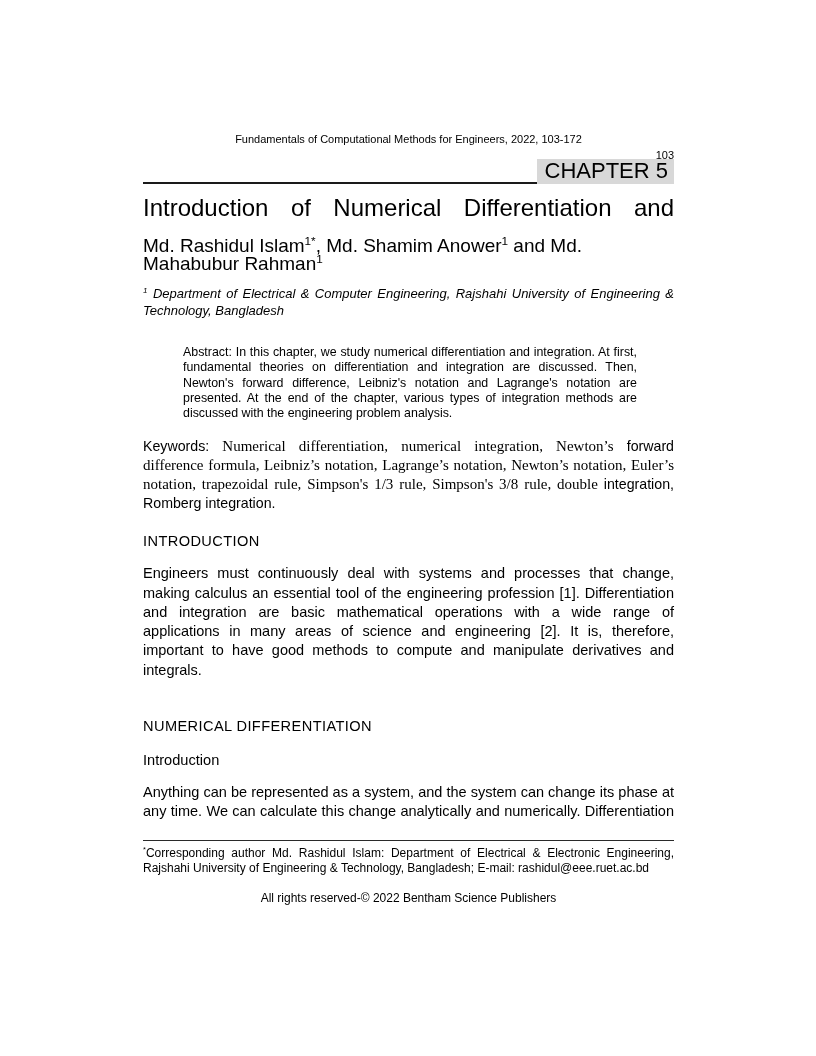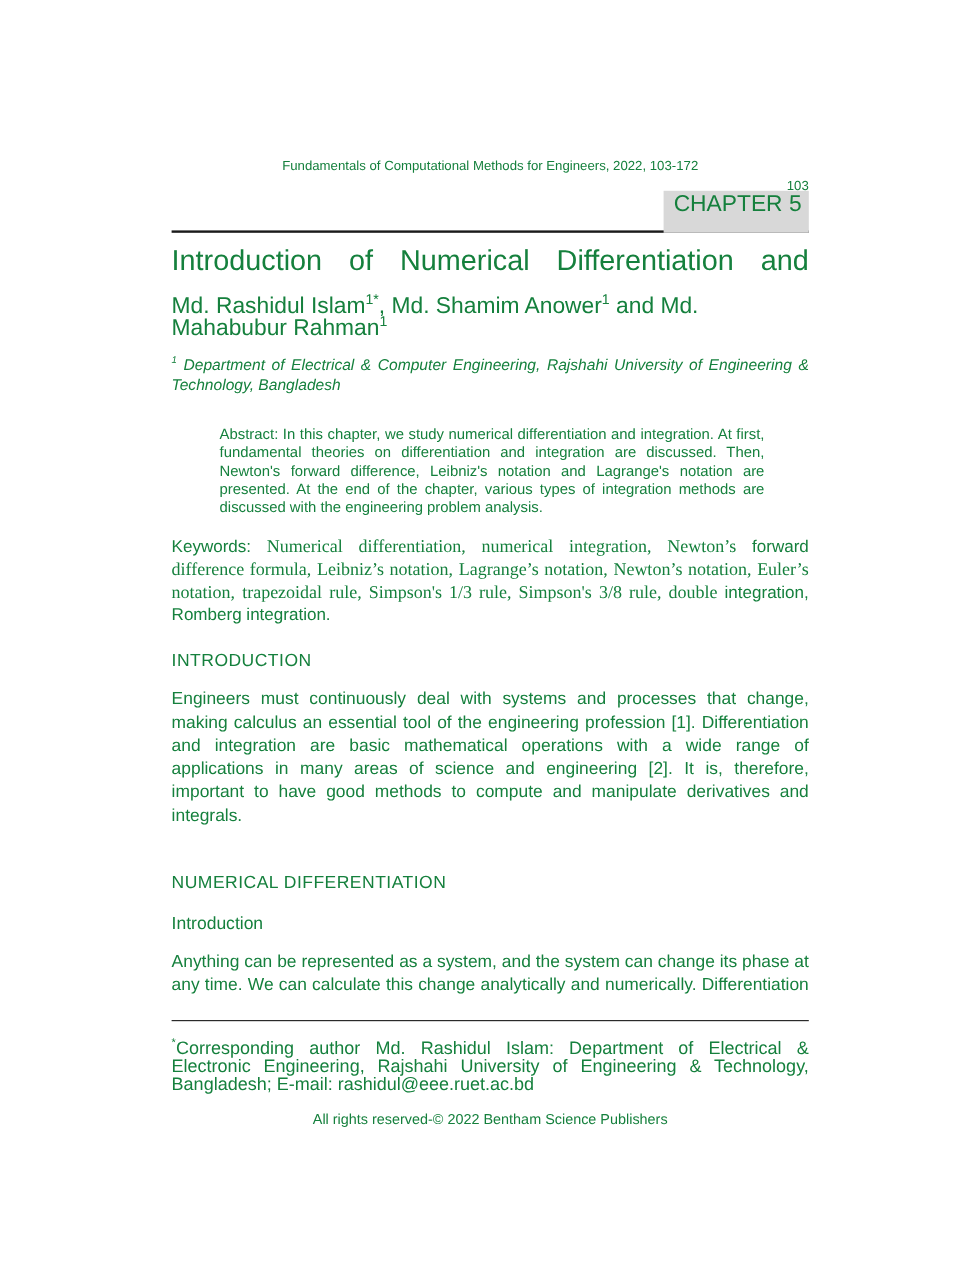--- a/index.html
+++ b/index.html
@@ -4,50 +4,50 @@
 <style>
   html,body{margin:0;padding:0;background:#e8e8e8;}
   .page{
     position:relative;
     width:816px;height:1056px;
     margin:0 auto;
     background:#ffffff;
     box-sizing:border-box;
     padding:133px 142px 0 143px;
     font-family:"Liberation Sans",sans-serif;
-    color:#15803d;
+    color:#000000;
     overflow:hidden;
   }
   
   .running-header{position:relative;font-size:11px;line-height:13px;text-align:center;}
   .running-header .pagenum{position:absolute;right:0;top:16px;}
   
   .chapter-row{margin-top:13px;text-align:right;border-bottom:2px solid #1a1a1a;}
-  .chapter-badge{display:inline-block;background:#d8d8d8;font-size:19px;line-height:22px;padding:1px 6px 12px 8px;margin-bottom:-2px;text-align:center;}
+  .chapter-badge{display:inline-block;background:#d8d8d8;font-size:22px;line-height:22px;padding:1px 6px 2px 8px;margin-bottom:-2px;text-align:center;}
   
   .chapter-title{margin-top:9px;font-size:24px;font-weight:normal;line-height:29px;}
   .title-line-1{text-align:justify;text-align-last:justify;}
   
   .authors-line{margin-top:15px;font-size:19px;line-height:18px;}
   sup{font-size:62%;line-height:0;}
   
   .affiliation{margin-top:13px;font-size:13px;line-height:16.5px;text-align:justify;font-style:italic;}
   
   .abstract-block{margin:26px 37px 0 40px;font-size:12.4px;line-height:15.3px;text-align:justify;}
   
   .keywords-block{margin-top:16px;font-family:"Liberation Serif",serif;font-size:15px;line-height:19px;text-align:justify;}
   .kw-sans{font-family:"Liberation Sans",sans-serif;font-size:14.2px;}
   
   .section-heading{margin:20px 0 0 0;font-size:14.6px;font-weight:normal;letter-spacing:.4px;line-height:17px;}
   .subsection-heading{margin:17px 0 0 0;font-size:14.6px;font-weight:normal;line-height:17px;}
   
   .body-paragraph{margin:14px 0 0 0;font-size:14.5px;line-height:19.2px;text-align:justify;}
   .body-paragraph.continues{text-align-last:justify;}
   
-  .footnote-block{margin-top:19px;border-top:1.5px solid #2a2a2a;padding-top:15px;font-size:15px;line-height:15px;text-align:justify;}
+  .footnote-block{margin-top:19px;border-top:1.5px solid #2a2a2a;padding-top:5px;font-size:12px;line-height:15px;text-align:justify;}
   
   .footer-block{margin-top:13px;text-align:center;font-size:12px;line-height:18px;}
 </style>
 </head>
 <body>
 
 <div class="page" style="background: rgb(255, 255, 255);">
 
   <div class="running-header">
     <span>Fundamentals of Computational Methods for Engineers, 2022, 103-172</span>

